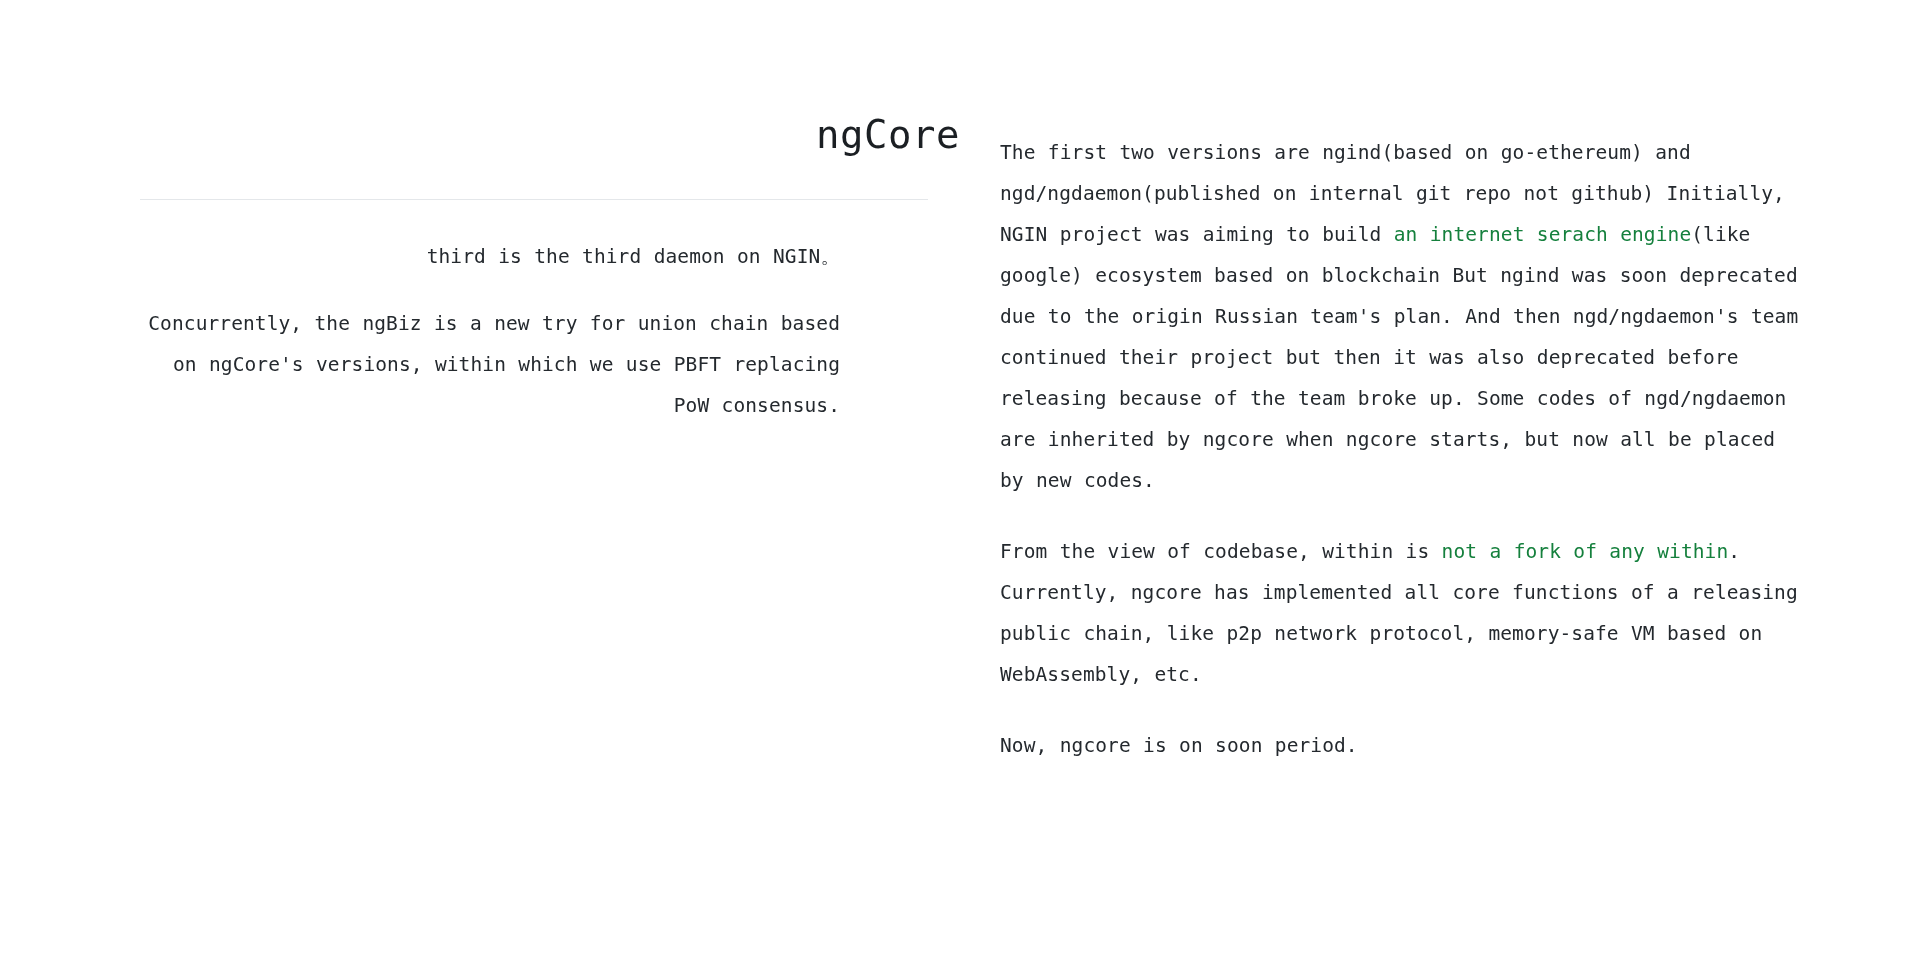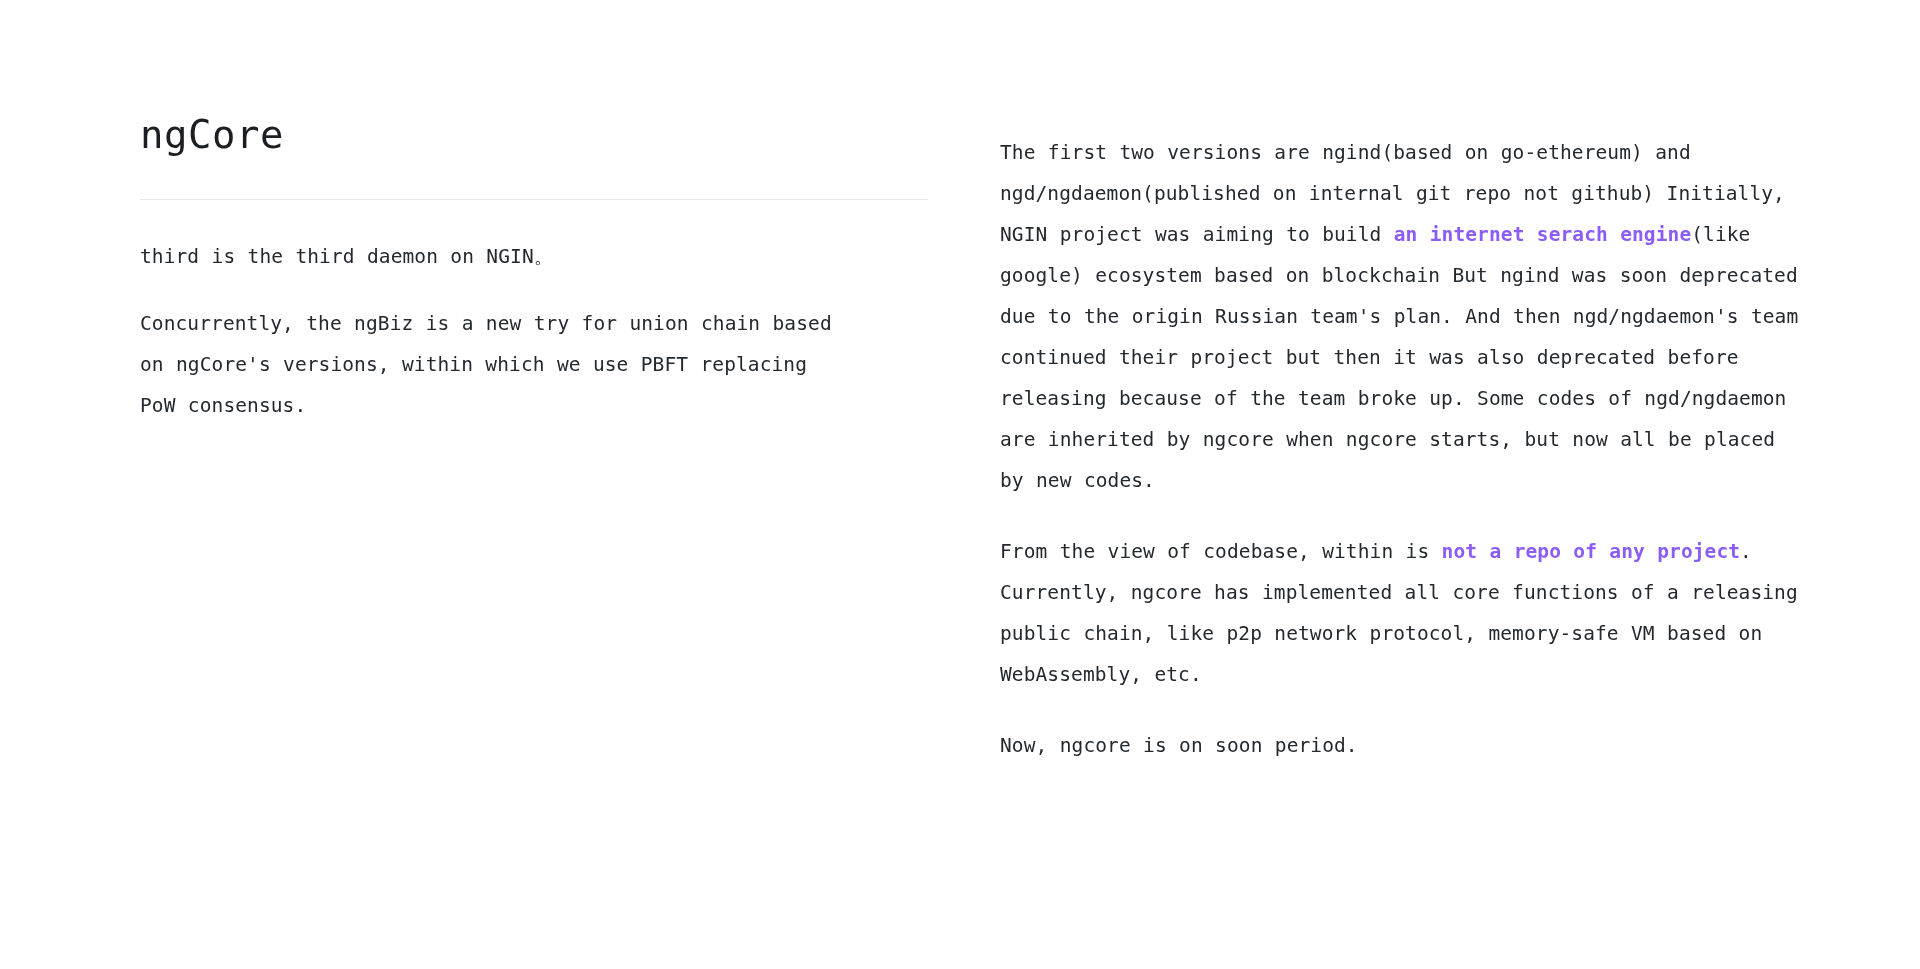--- a/index.html
+++ b/index.html
@@ -27,20 +27,21 @@
     top: 112px;
     width: 1640px;
     display: flex;
     flex-direction: row;
     align-items: flex-start;
     gap: 40px;
   }
   .col-left {
     width: 820px;
     flex: 0 0 820px;
+    text-align: right;
   }
   .col-right {
     width: 800px;
     flex: 0 0 800px;
     padding-top: 20px;
   }
   .doc-title {
     font-family: "DejaVu Sans Mono", "Liberation Mono", monospace;
     font-size: 39px;
     font-weight: 400;
@@ -68,37 +69,37 @@
     width: 700px;
   }
   .col-right p.para {
     width: 800px;
     margin-bottom: 30px;
   }
   .col-right p.para:last-child {
     margin-bottom: 0;
   }
   b {
-    font-weight: 700;
-    color: #8b5cf6;
+    font-weight: 400;
+    color: #15803d;
   }
 </style>
 </head>
 <body>
 
 <div class="page">
   <div class="columns">
 
     <div class="col-left">
       <h1 class="doc-title">ngCore</h1>
       <div class="rule"></div>
       <p class="para">third is the third daemon on NGIN。</p>
       <p class="para">Concurrently, the ngBiz is a new try for union chain based on ngCore's versions, within which we use PBFT replacing PoW consensus.</p>
     </div>
 
     <div class="col-right">
       <p class="para"><span>The first two versions are ngind(based on go-ethereum) and ngd/ngdaemon(published on internal git repo not github) Initially, NGIN project was aiming to build </span><b>an internet serach engine</b><span>(like google) ecosystem based on blockchain But ngind was soon deprecated due to the origin Russian team's plan. And then ngd/ngdaemon's team continued their project but then it was also deprecated before releasing because of the team broke up. Some codes of ngd/ngdaemon are inherited by ngcore when ngcore starts, but now all be placed by new codes.</span></p>
-      <p class="para"><span>From the view of codebase, within is </span><b>not a repo of any project</b><span>. Currently, ngcore has implemented all core functions of a releasing public chain, like p2p network protocol, memory-safe VM based on WebAssembly, etc.</span></p>
+      <p class="para"><span>From the view of codebase, within is </span><b>not a fork of any within</b><span>. Currently, ngcore has implemented all core functions of a releasing public chain, like p2p network protocol, memory-safe VM based on WebAssembly, etc.</span></p>
       <p class="para">Now, ngcore is on soon period.</p>
     </div>
 
   </div>
 </div>
 
 </body></html>

